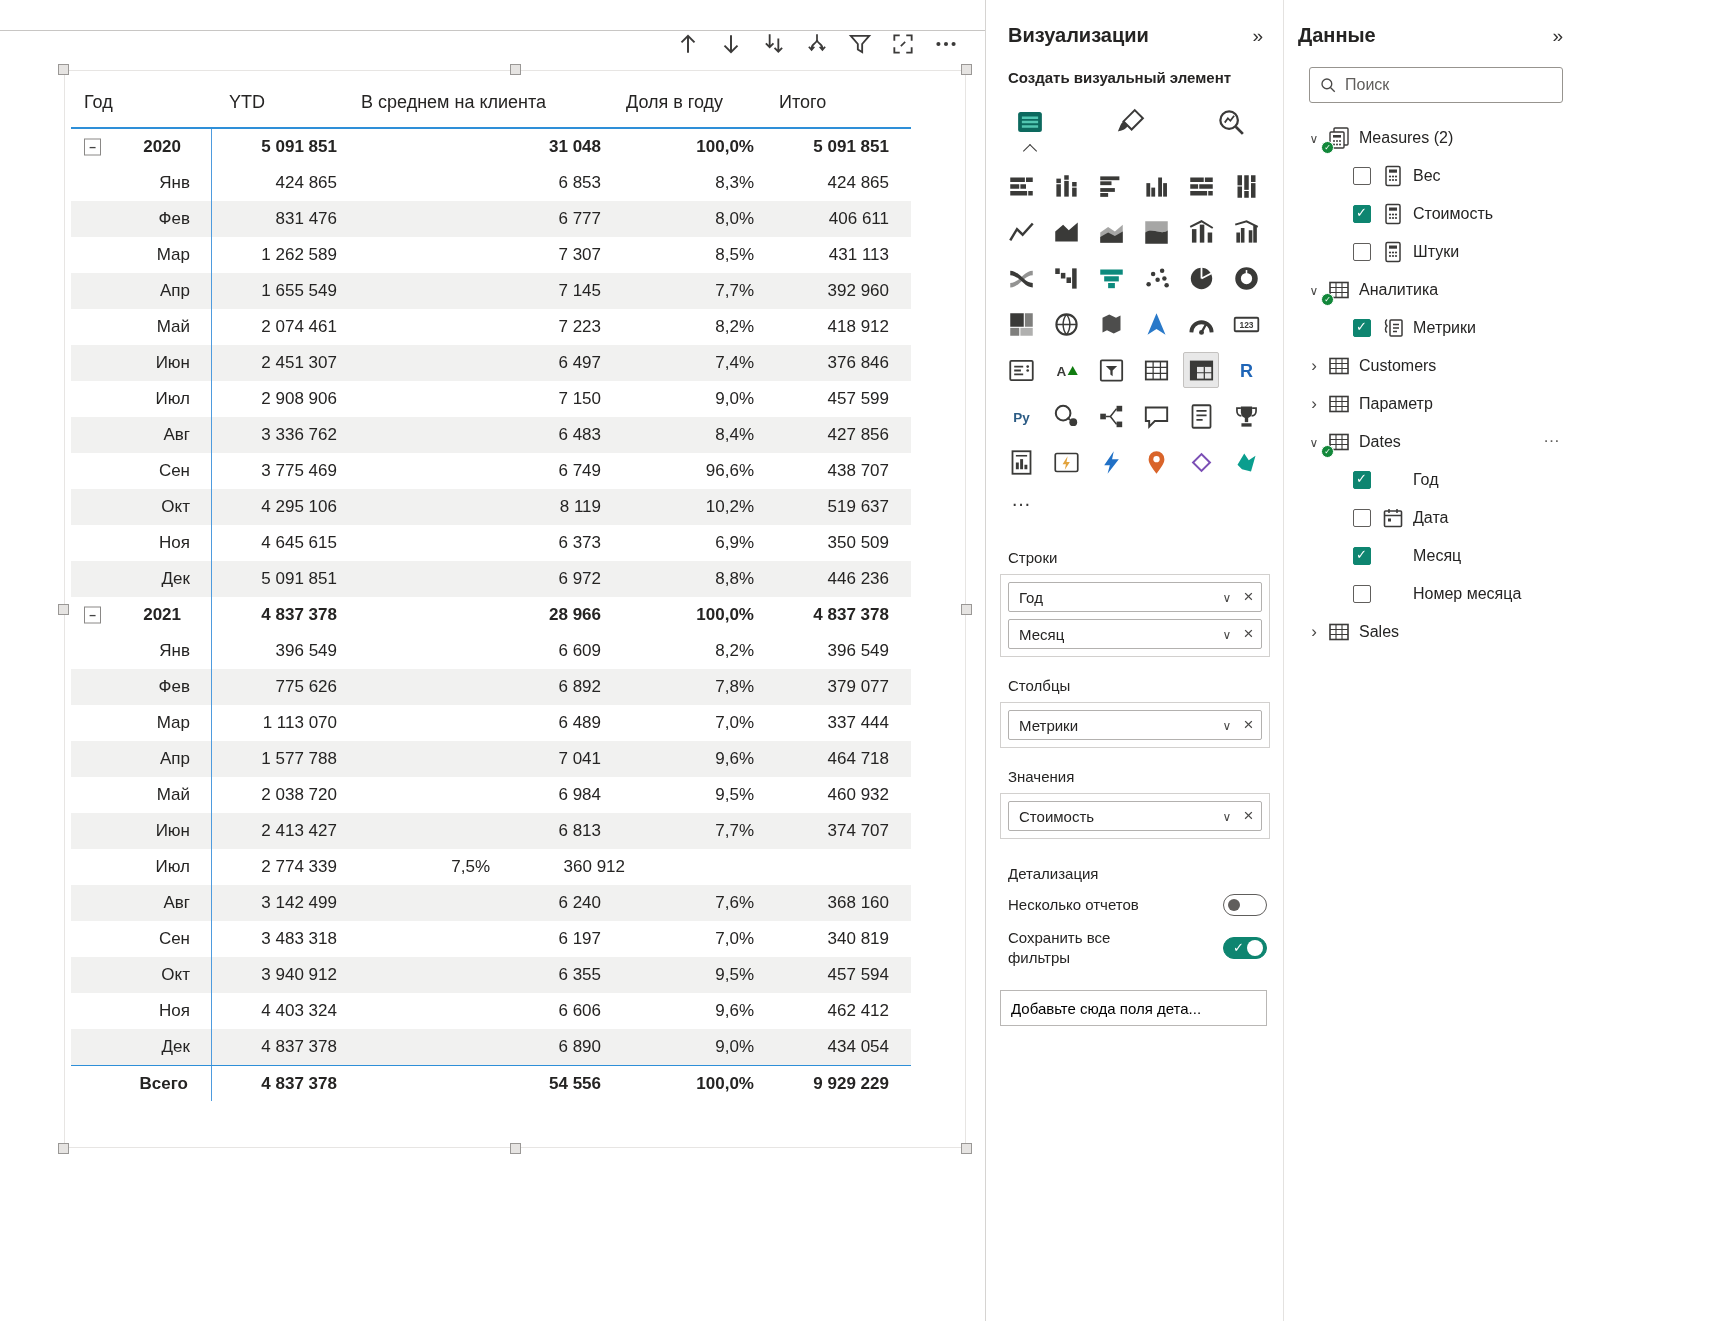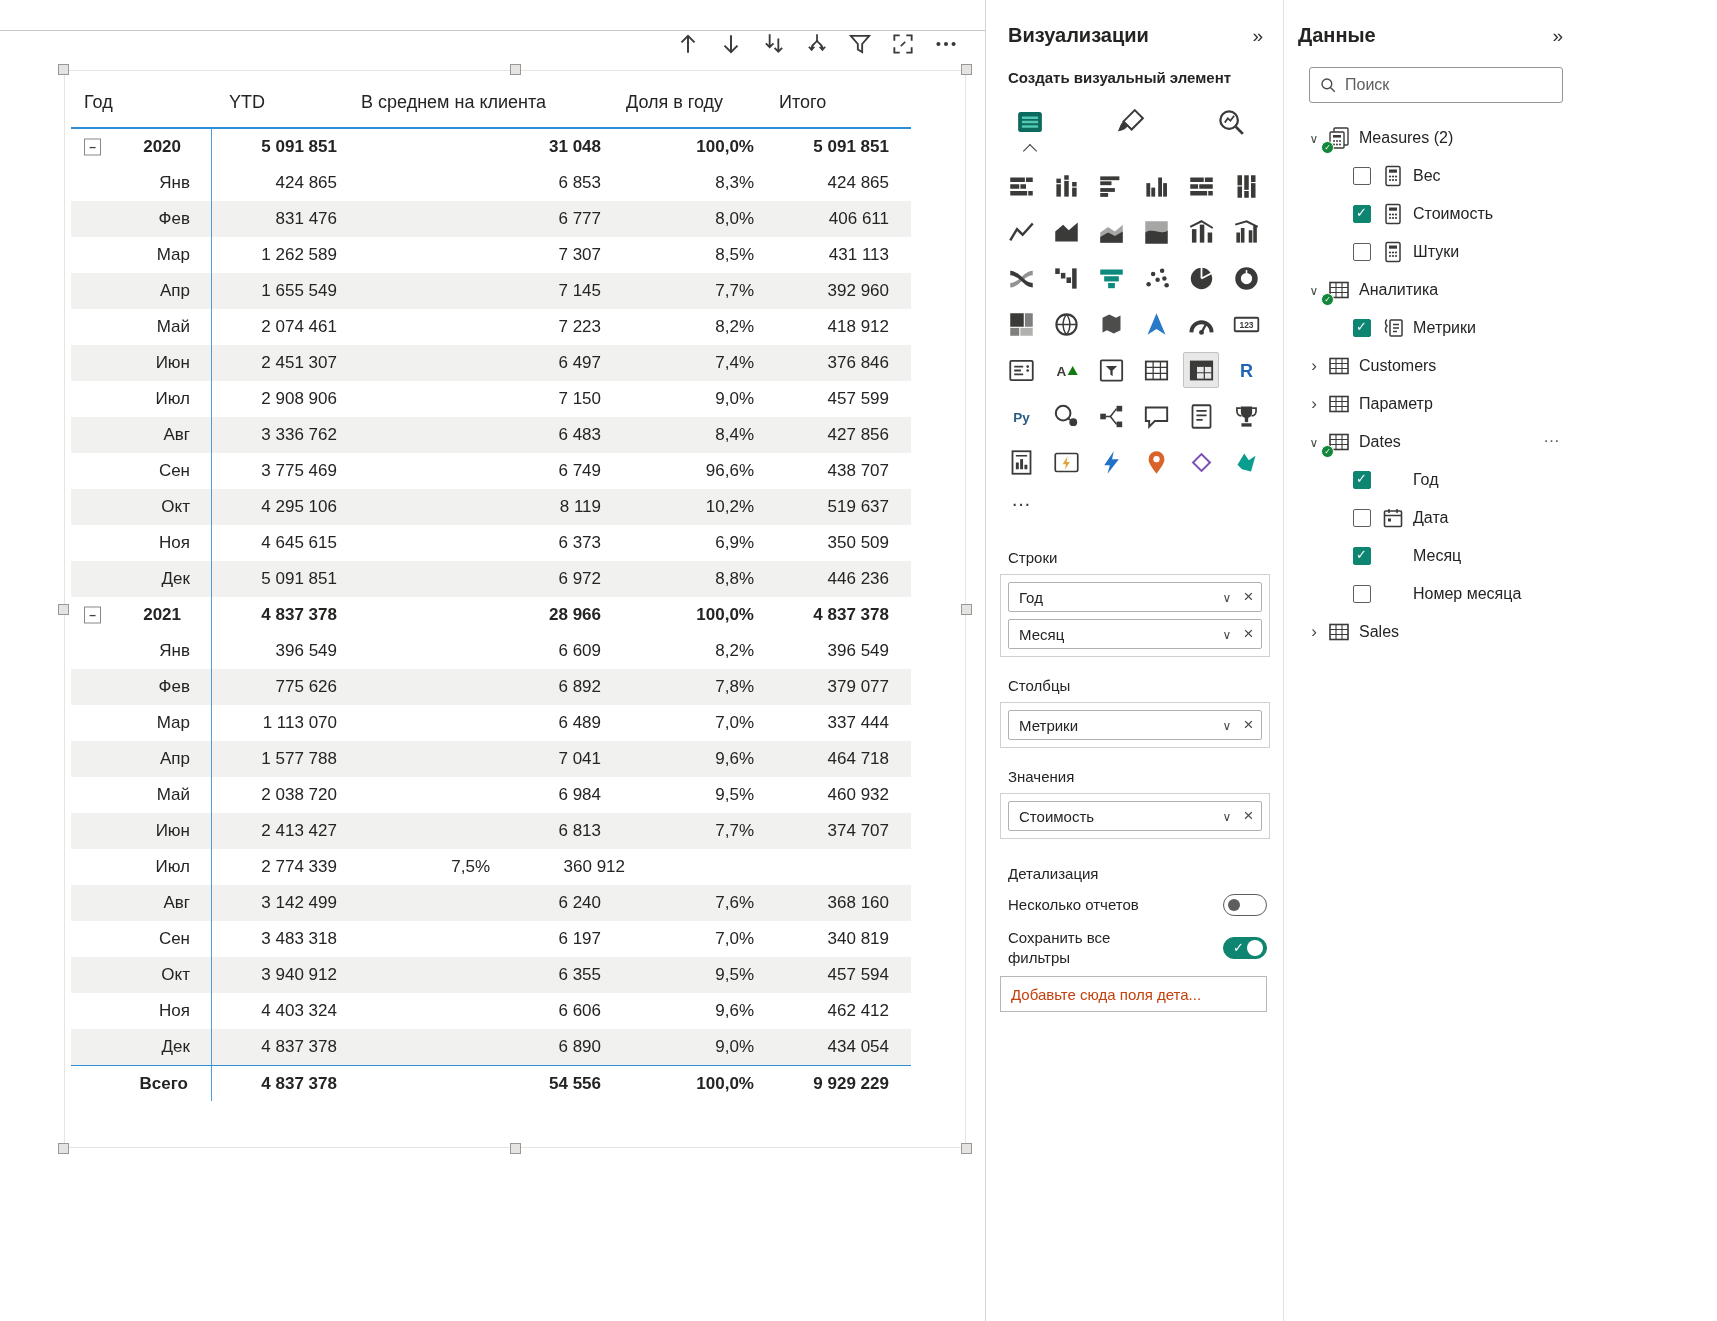--- a/index.html
+++ b/index.html
@@ -75,22 +75,22 @@
   .pill-ic.x::before{content:"×";font-size:17px}
   .drill{margin:26px 16px 0 13px}
   .drill-title{font-size:15px;padding-left:8px}
   .toggle-row{display:flex;justify-content:space-between;align-items:center;margin-top:12px;padding-left:8px}
   .toggle-label{font-size:15px;line-height:20px;max-width:140px}
   .toggle{position:relative;flex:none;width:44px;height:22px;border-radius:11px;border:1px solid #605e5c;background:#fff;cursor:pointer}
   .toggle::after{content:"";position:absolute;left:4px;top:4px;width:12px;height:12px;border-radius:50%;background:#605e5c}
   .toggle.on{background:#0E8570;border-color:#0E8570}
   .toggle.on::after{left:auto;right:3px;top:2px;width:16px;height:16px;background:#fff}
   .toggle.on::before{content:"✓";position:absolute;left:9px;top:2px;color:#fff;font-size:13px;font-weight:700}
-  .drop-box{margin-top:8px;height:36px;border:1px solid #b9b7b5;display:flex;align-items:center;
-    padding:0 10px;color:#c2410c;font-size:15px;white-space:nowrap;overflow:hidden;text-overflow:ellipsis}
+  .drop-box{margin-top:22px;height:36px;border:1px solid #b9b7b5;display:flex;align-items:center;
+    padding:0 10px;color:#000000;font-size:15px;white-space:nowrap;overflow:hidden;text-overflow:ellipsis}
 
   
   .data-panel{position:absolute;left:1285px;top:0;width:432px;height:1114px;background:#fff}
   .data-panel .pane-head{width:278px;padding-left:13px}
   .search{margin:20px 0 0 24px;width:254px;height:36px;border:1px solid #97948f;border-radius:3px;
     display:flex;align-items:center;background:#fff}
   .search svg{width:18px;height:18px;margin-left:9px;color:#494847;flex:none}
   .search input{flex:1;border:none;outline:none;font-size:16px;padding-left:8px;color:#252423;background:transparent;font-family:inherit}
   .search input::placeholder{color:#605e5c}
   .tree{margin-top:16px}

